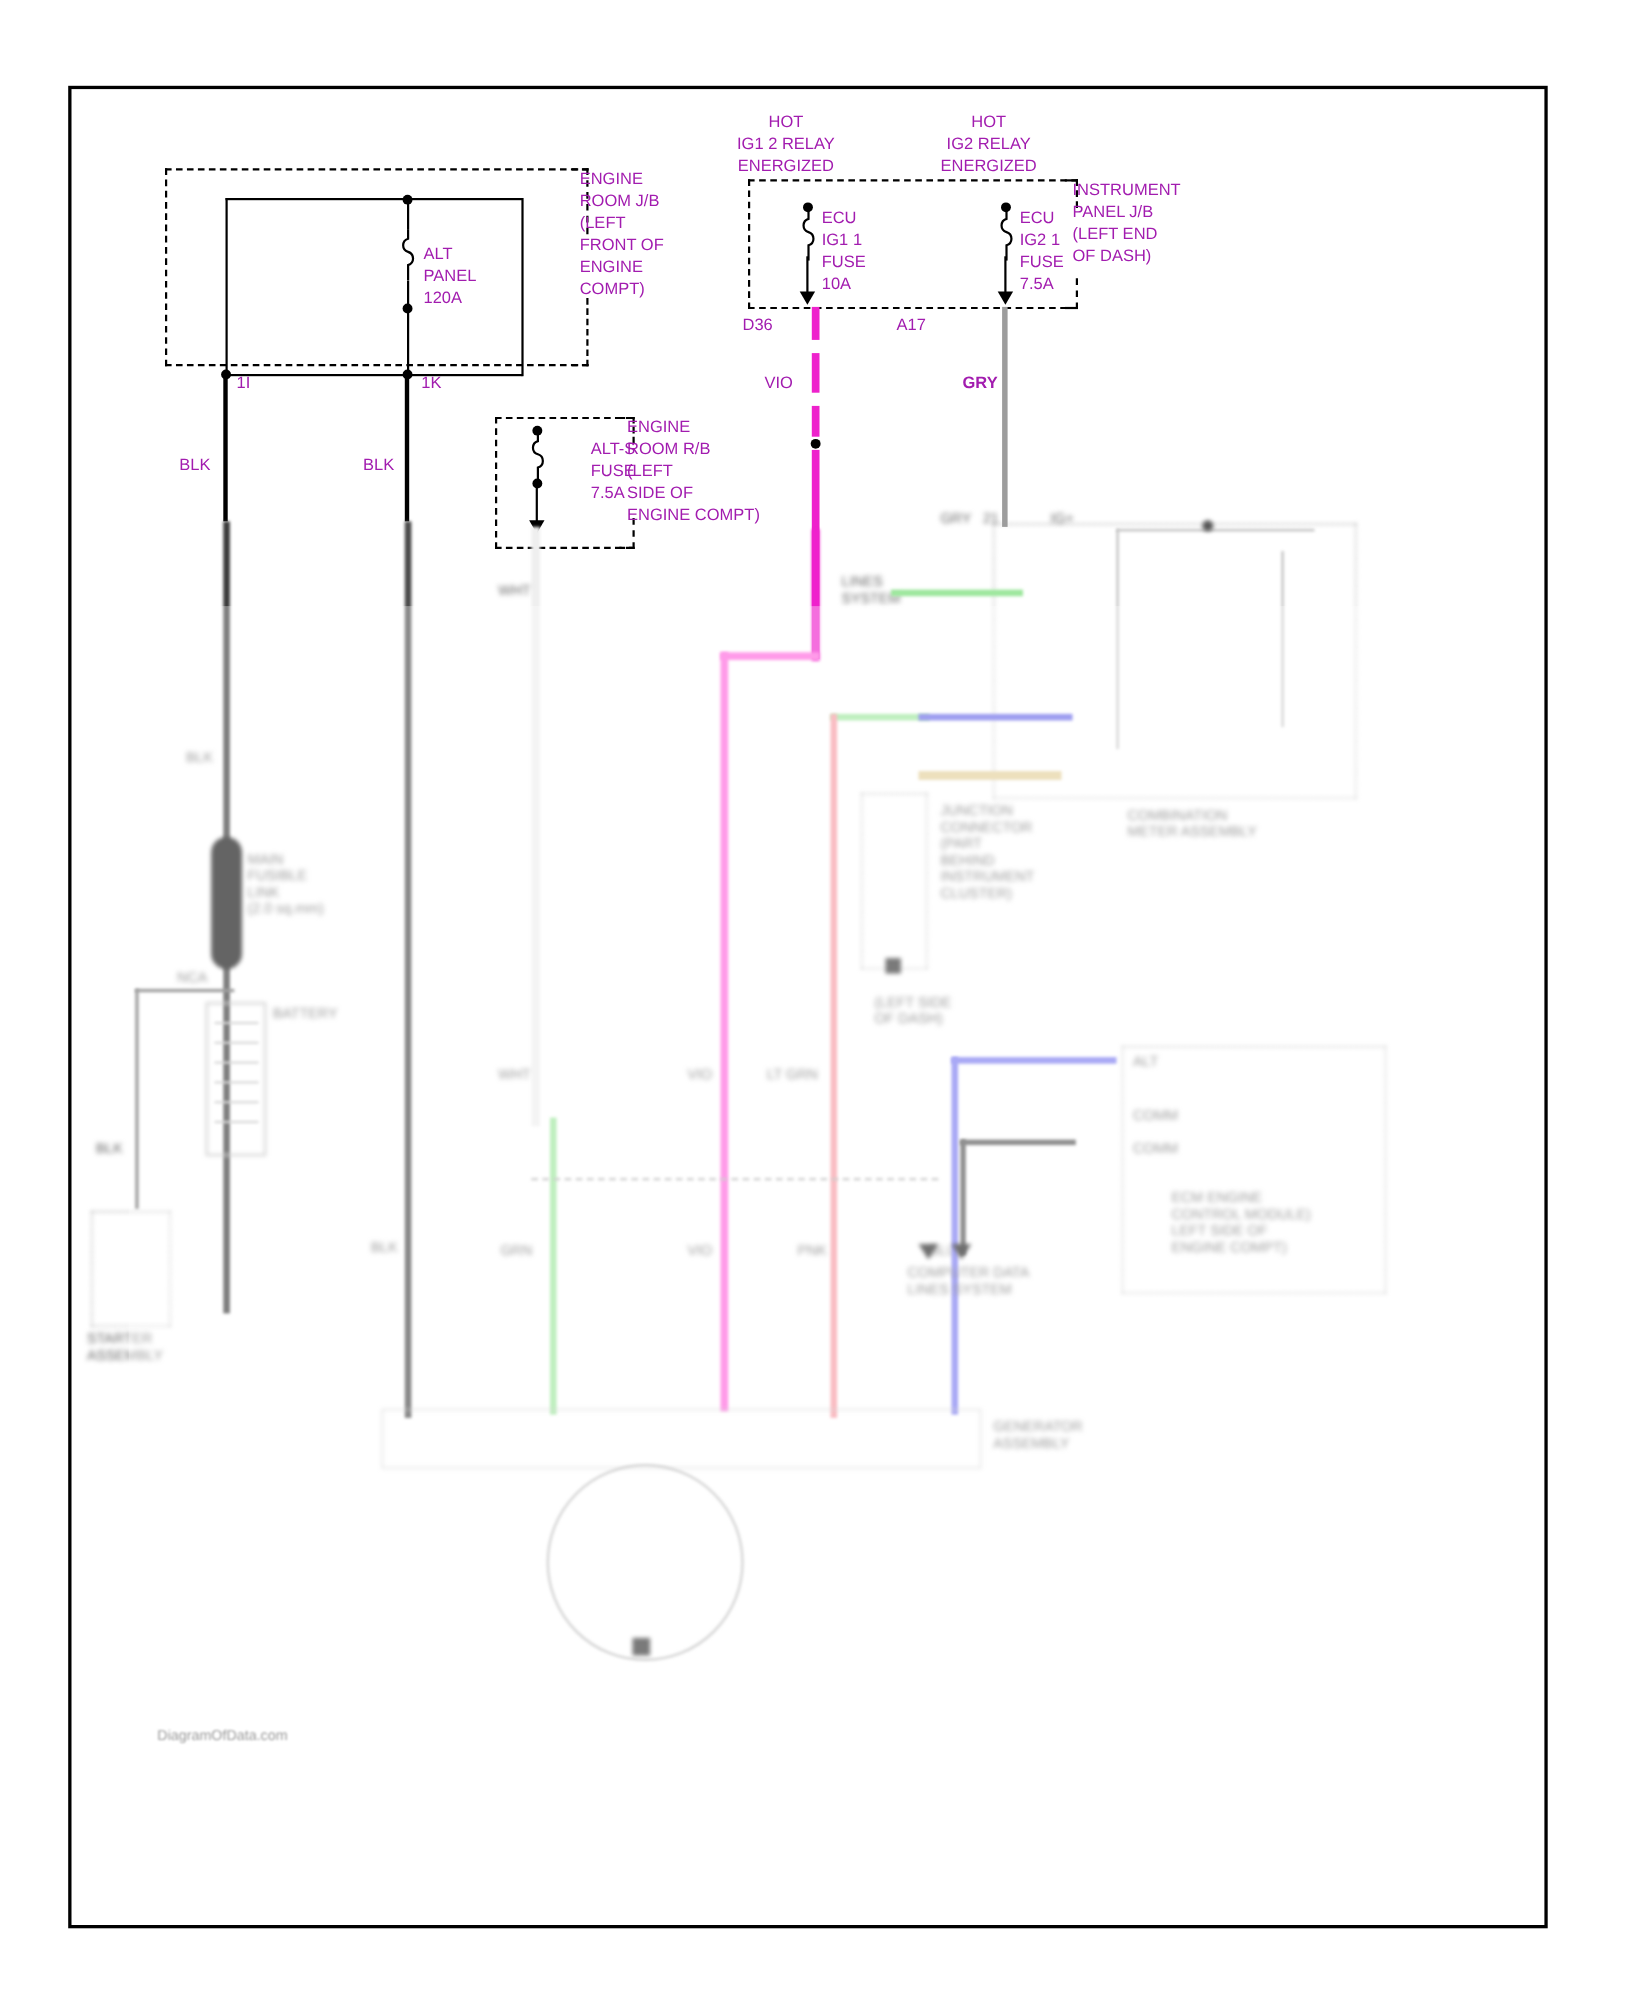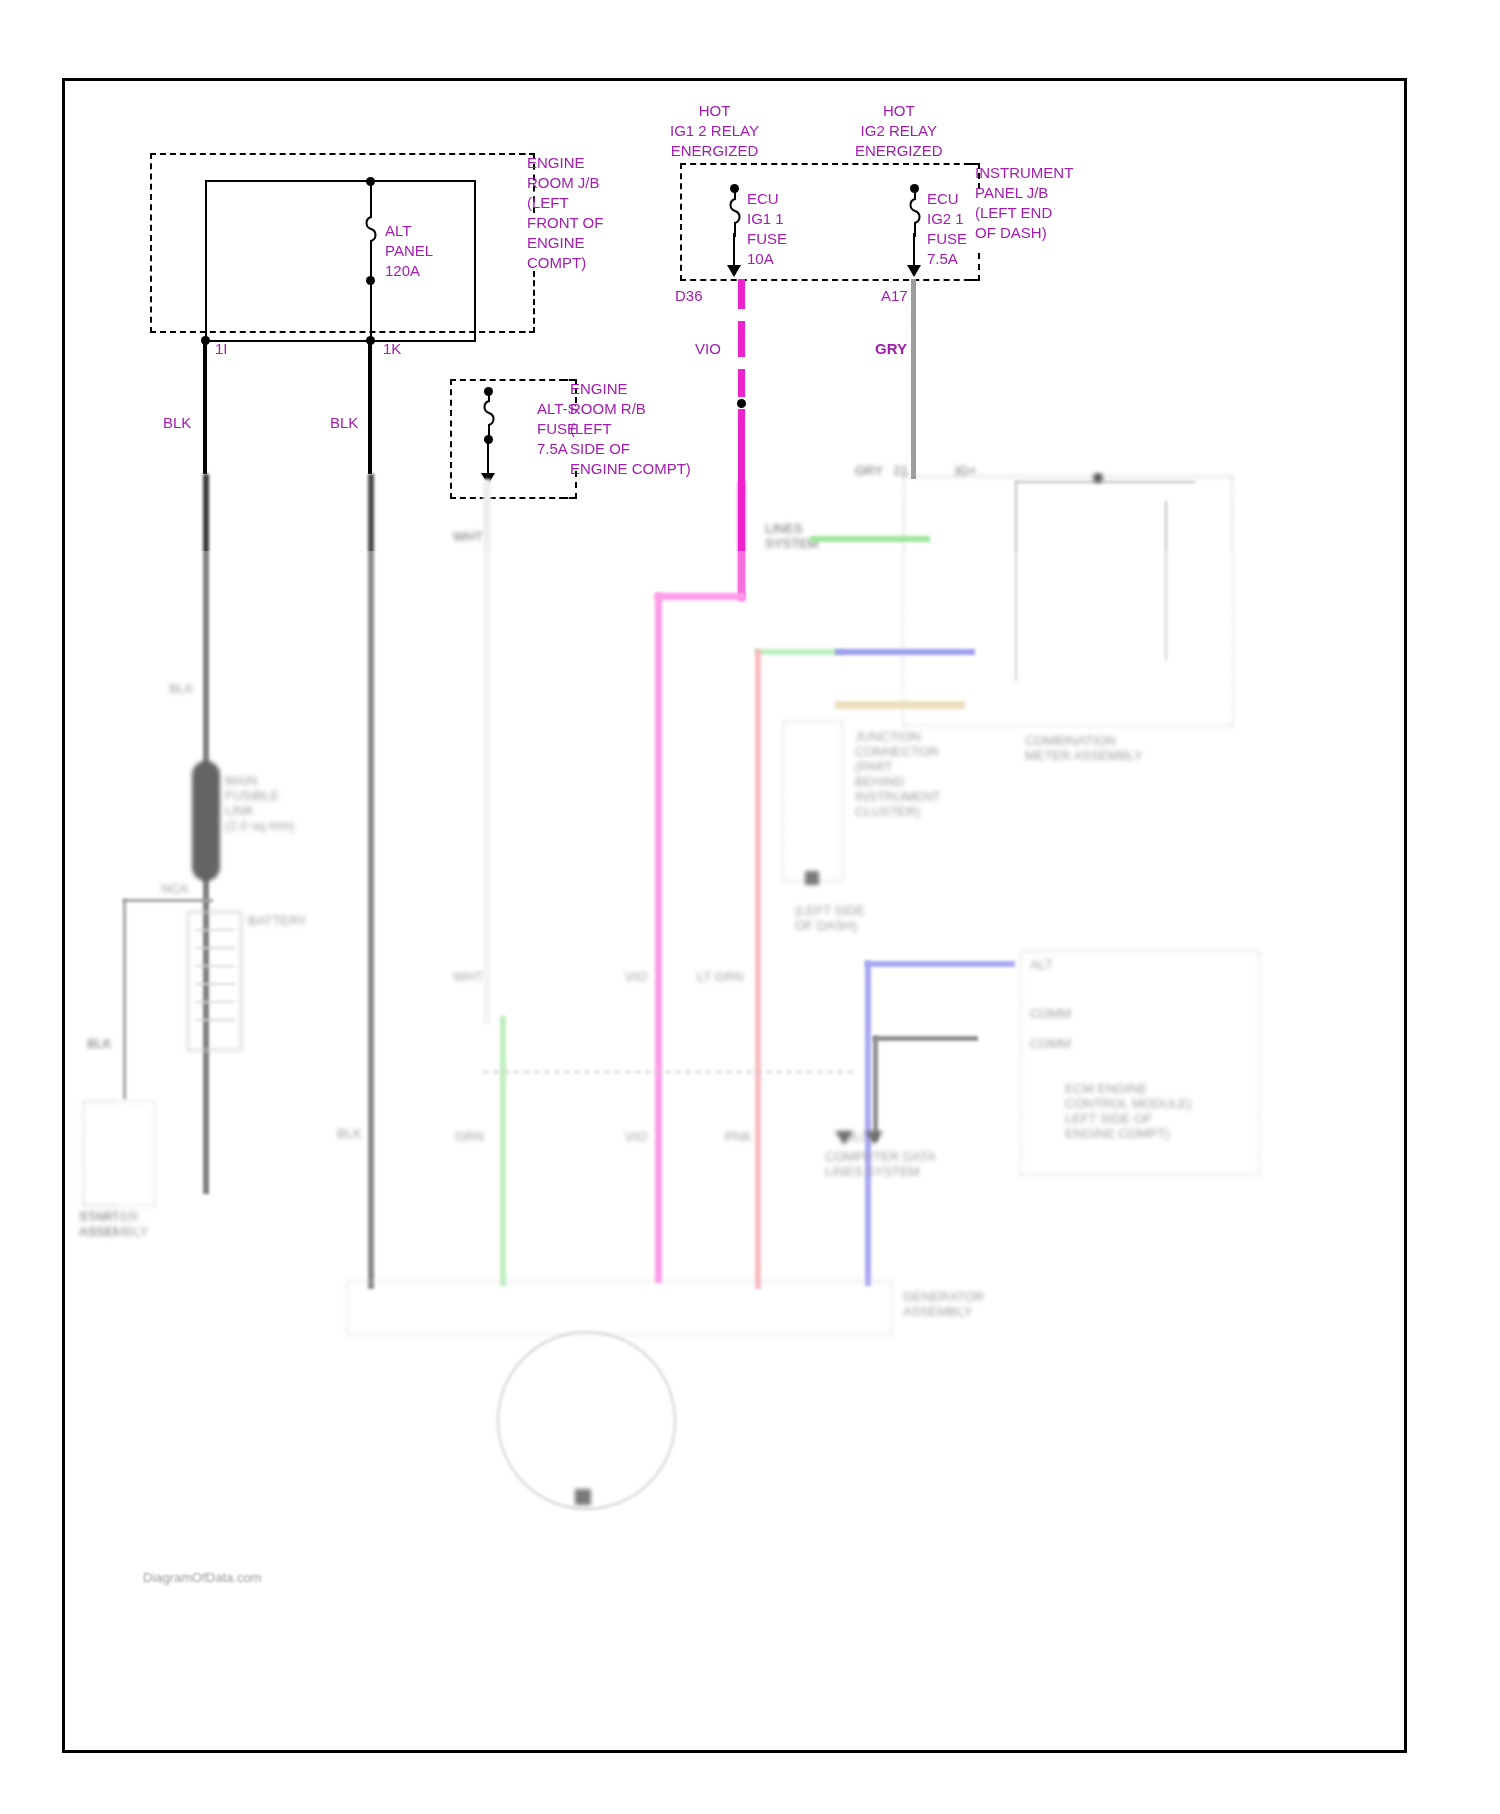--- a/index.html
+++ b/index.html
@@ -118,21 +118,21 @@
       <path d="M7 0 L7 8 C1 10 1 18 7 20 C13 22 13 30 7 32 L7 46" stroke="#000" stroke-width="2" fill="none"></path>
     </svg>
     <div class="wire" style="left:848px;top:152px;width:2px;height:36px;background:#000;"></div>
     <div class="arrow-dn" style="left:842px;top:184px;"></div>
     <div class="lbl" style="left:862px;top:108px;">ECU
 IG2 1
 FUSE
 7.5A</div>
 
     <div class="lbl" style="left:610px;top:205px;">D36</div>
-    <div class="lbl" style="left:816px;top:205px;">A17</div>
+    <div class="lbl" style="left:750px;top:205px;">A17</div>
     <div class="lbl" style="left:630px;top:258px;">VIO</div>
     <div class="lbl" style="left:810px;top:258px;font-weight:bold;">GRY</div>
 
     <div class="wire" style="left:673px;top:198px;width:7px;height:30px;background:#ee22cc;"></div>
     <div class="wire" style="left:673px;top:240px;width:7px;height:36px;background:#ee22cc;"></div>
     <div class="dot" style="left:672px;top:318px;"></div>
     <div class="wire" style="left:673px;top:288px;width:7px;height:28px;background:#ee22cc;"></div>
     <div class="wire" style="left:673px;top:328px;width:7px;height:190px;background:#ee22cc;"></div>
 
     <div class="wire" style="left:846px;top:198px;width:5px;height:200px;background:#9d9d9d;"></div>

